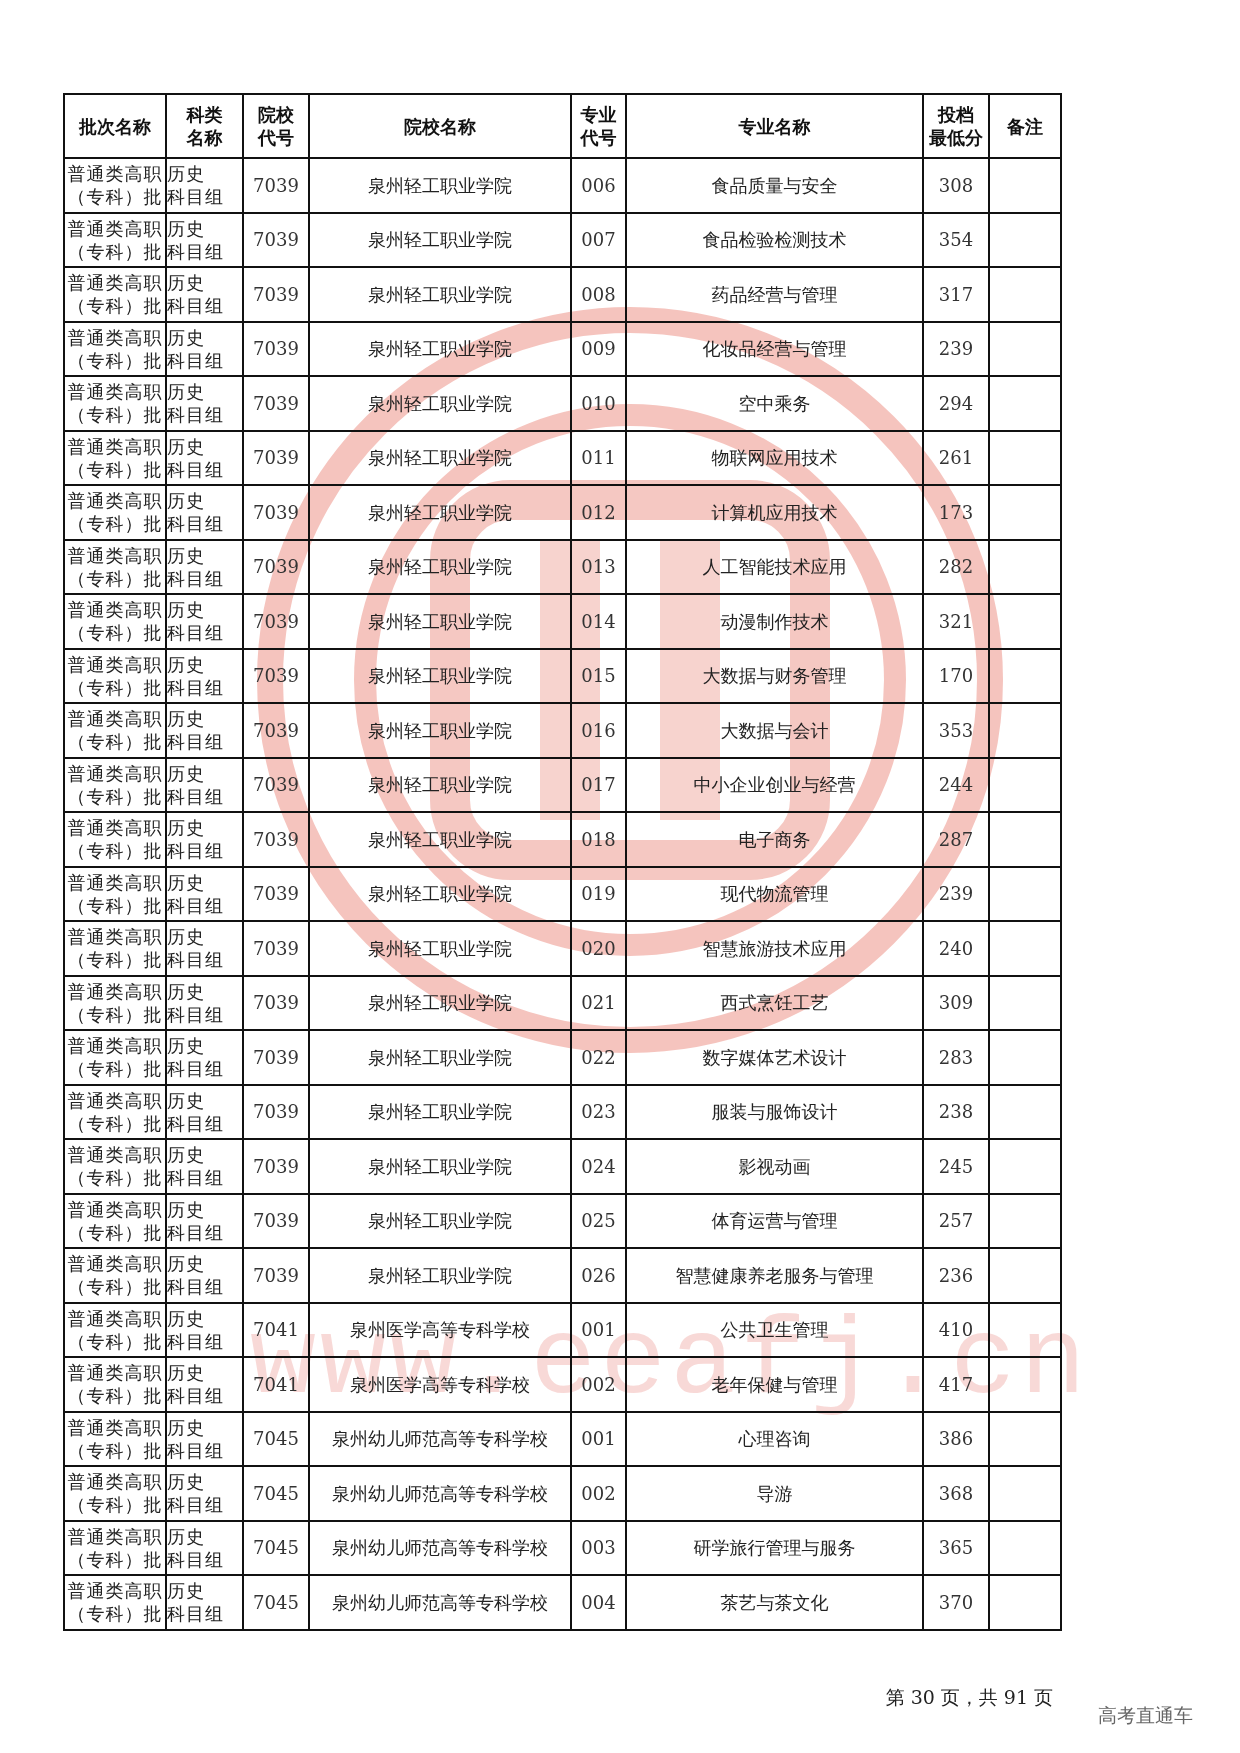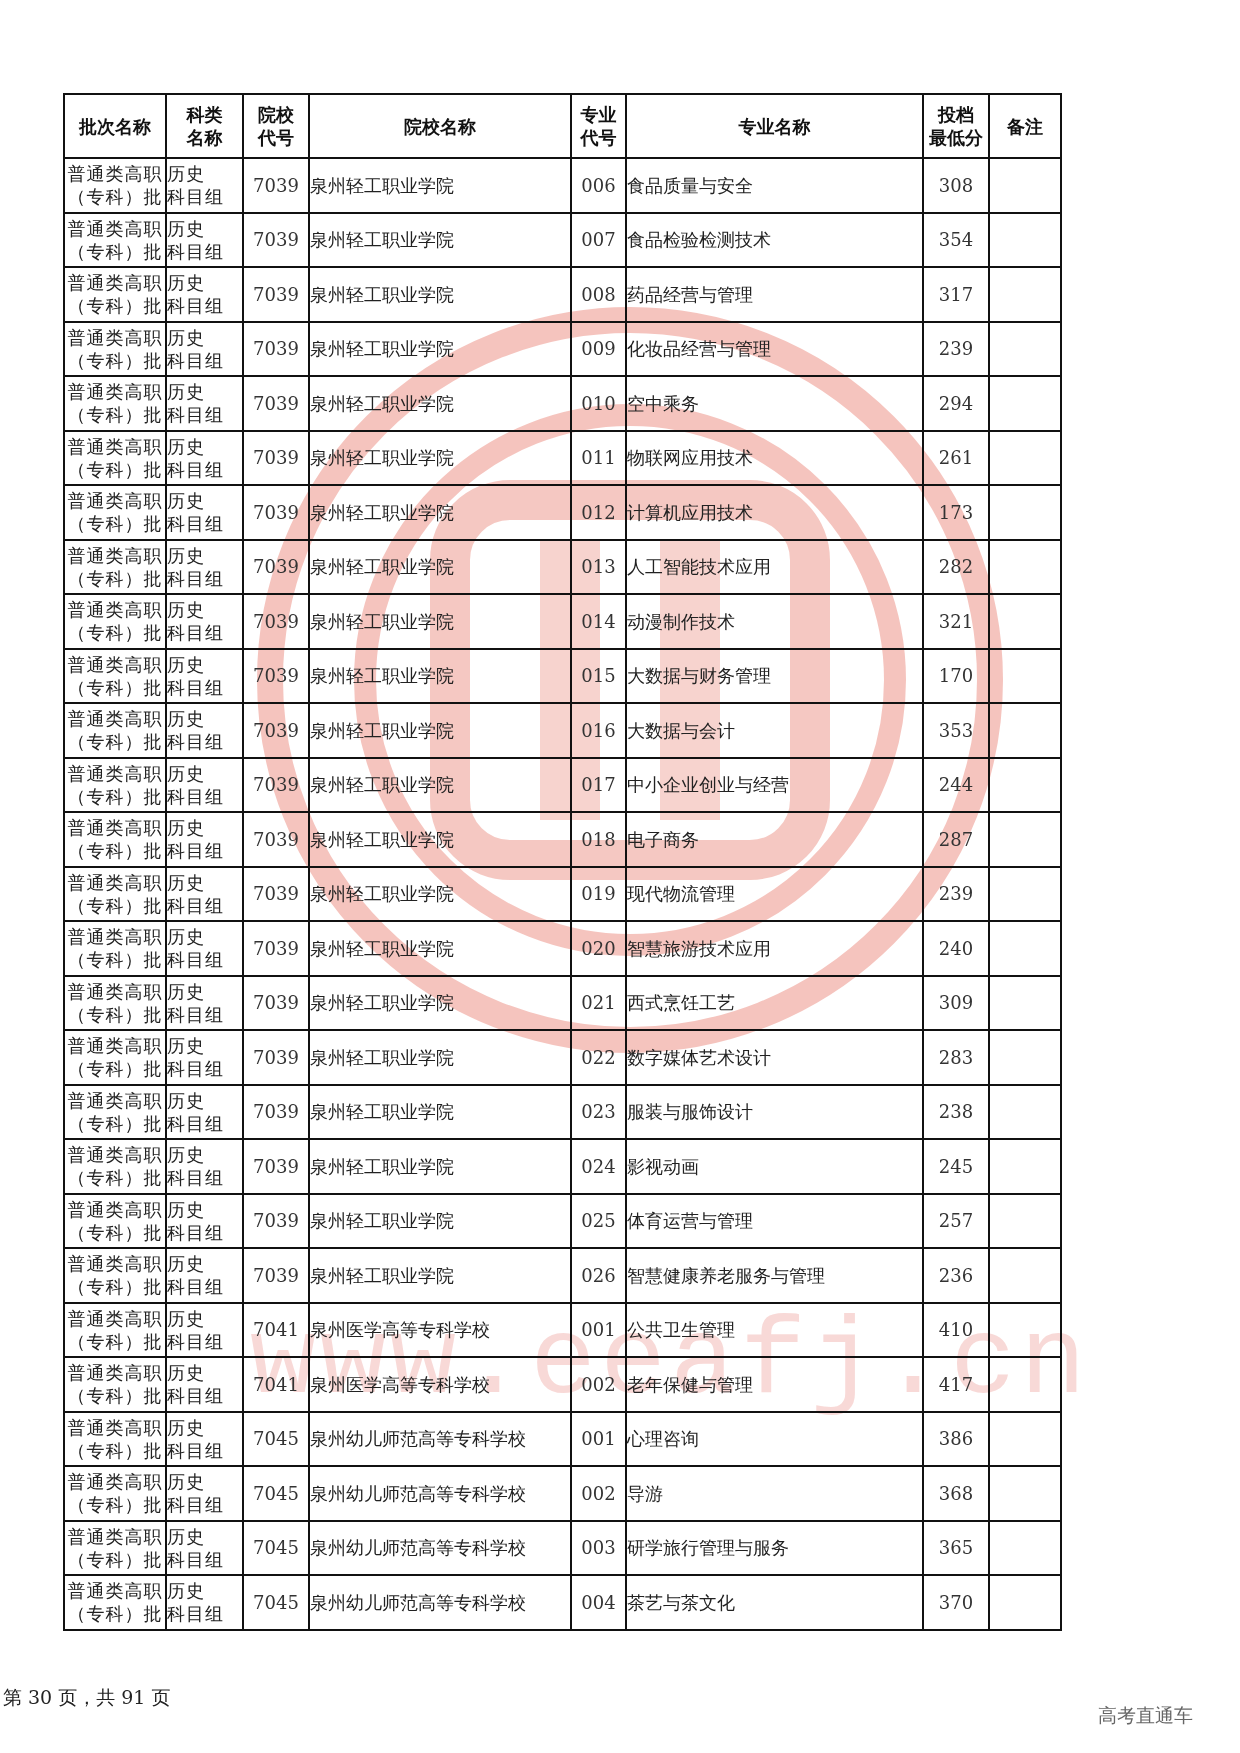--- a/index.html
+++ b/index.html
@@ -21,26 +21,26 @@
   }
   table.grid th, table.grid td {
     border: 2px solid #111; padding: 0; height: 52.5px; vertical-align: middle;
     font-size: 18px; line-height: 23px;
   }
   table.grid thead th {
     height: 62px; font-family: "DejaVu Sans", "Liberation Sans", sans-serif; font-weight: bold; font-size: 18px;
     text-align: center; color: #111;
   }
   td.c { text-align: center; }
-  td.l { text-align: left; padding-left: 6px; }
+  td.l { text-align: center; padding-left: 6px; }
   td.batch { text-align: center; font-size: 17.5px; letter-spacing: 1px; line-height: 24px; margin-left: 44px; }
   td.subj { font-size: 17.5px; letter-spacing: 1px; line-height: 24px; }
   .num { font-family: "DejaVu Serif", "Liberation Serif", serif; font-size: 18px; color: #333; }
   .footer {
-    position: absolute; top: 1685px; left: 0; width: 1056px; text-align: left; z-index: 1;
+    position: absolute; top: 1685px; left: 0; width: 1056px; text-align: right; z-index: 1;
     font-family: "DejaVu Serif", "Liberation Serif", serif; font-size: 19px; color: #222;
   }
   .footer span { margin: 0 3px; }
   .brand {
     position: absolute; left: 1098px; top: 1703px; z-index: 1;
     font-family: "DejaVu Sans", "Liberation Sans", sans-serif; font-size: 19px; color: #666;
   }
 </style>
 </head>
 <body>

